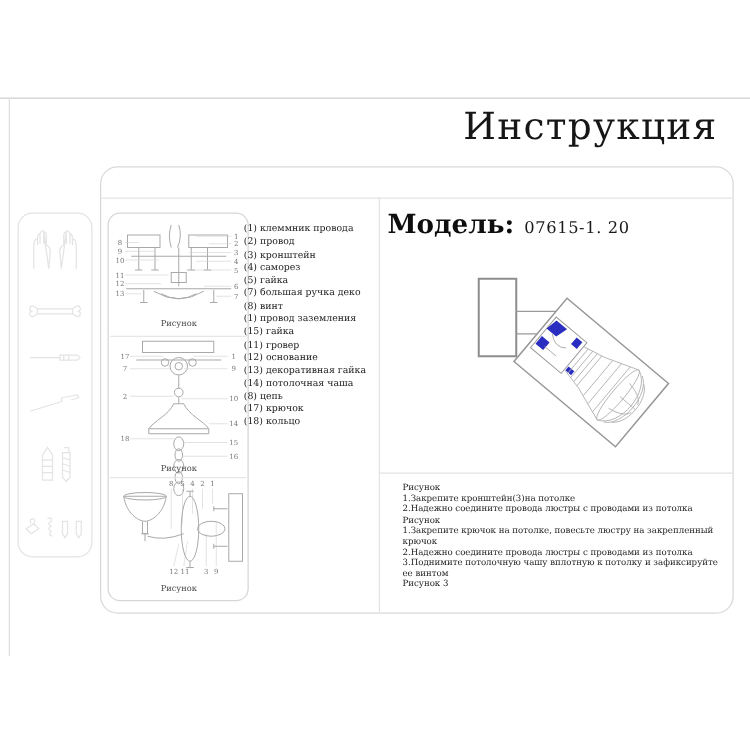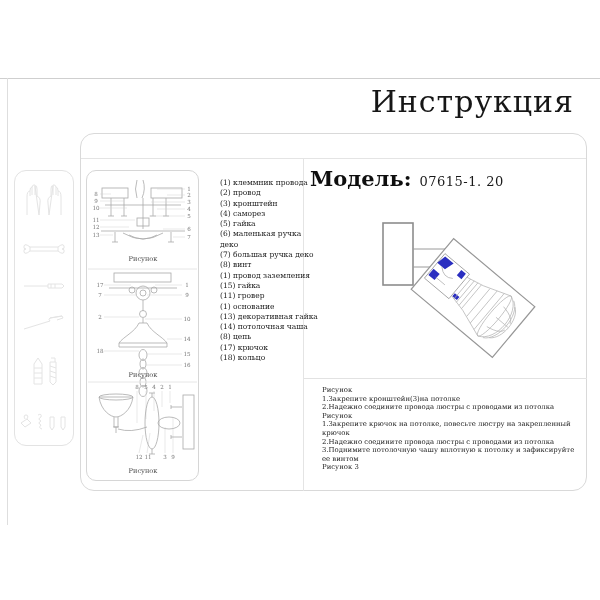--- a/index.html
+++ b/index.html
@@ -6,21 +6,21 @@
   body{width:600px;height:600px;background:#fff;font-family:"DejaVu Serif","Liberation Serif",serif;}
   .page{position:relative;width:600px;height:526px;overflow:hidden;background:#fff;}
   .hline{position:absolute;height:1px;background:#cfcfcf;}
   .vline{position:absolute;width:1px;background:#dedede;}
   .title{position:absolute;top:84px;right:26px;font-size:30px;color:#161616;letter-spacing:1px;}
   .main-panel{position:absolute;left:80px;top:133px;width:507px;height:358px;border:1px solid #d9d9d9;border-radius:14px;background:#fff;box-sizing:border-box;}
   .panel-topline{position:absolute;left:81px;top:158px;width:505px;height:1px;background:#e4e4e4;}
   .panel-divider{position:absolute;left:303px;top:158px;width:1px;height:333px;background:#e4e4e4;}
   .sidebar{position:absolute;left:14px;top:170px;width:60px;height:276px;border:1px solid #e3e3e3;border-radius:12px;box-sizing:border-box;display:flex;flex-direction:column;align-items:center;justify-content:space-between;padding:12px 0;}
   .diagrams{position:absolute;left:86px;top:170px;width:113px;height:311px;border:1px solid #d6d6d6;border-radius:10px;box-sizing:border-box;}
-  .parts{position:absolute;left:220px;top:178px;width:100px;font-size:7.5px;line-height:10.3px;color:#222;}
+  .parts{position:absolute;left:195px;top:178px;width:100px;font-size:7.5px;line-height:10.3px;color:#222;}
   .model-row{position:absolute;left:310px;top:166px;display:flex;align-items:baseline;gap:8px;}
   .model-label{font-size:21px;font-weight:bold;color:#0e0e0e;}
   .model-value{font-size:13px;color:#1a1a1a;letter-spacing:0.5px;}
   .product{position:absolute;left:358px;top:203px;}
   .instr-sep{position:absolute;left:304px;top:378px;width:283px;height:1px;background:#e2e2e2;}
   .instructions{position:absolute;left:322px;top:386px;width:255px;font-size:6.9px;line-height:8.6px;color:#222;}
   svg text{font-family:"DejaVu Serif","Liberation Serif",serif;}
   .fig-num{font-size:5.6px;fill:#787878;}
   .fig-cap{font-size:6.6px;fill:#4a4a4a;}
   .lineart{stroke:#a9a9a9;fill:none;stroke-width:0.8;}
@@ -159,27 +159,26 @@
       </g>
     </svg>
   </div>
 
   <div class="parts">
     <div>(1) клеммник провода</div>
     <div>(2) провод</div>
     <div>(3) кронштейн</div>
     <div>(4) саморез</div>
     <div>(5) гайка</div>
-    <div>(6) маленькая ручка деко</div>
     <div>(7) большая ручка деко</div>
     <div>(8) винт</div>
     <div>(1) провод заземления</div>
     <div>(15) гайка</div>
     <div>(11) гровер</div>
-    <div>(1) основание</div>
+    <div>(12) основание</div>
     <div>(13) декоративная гайка</div>
     <div>(14) потолочная чаша</div>
     <div>(8) цепь</div>
     <div>(17) крючок</div>
     <div>(18) кольцо</div>
   </div>
 
   <div class="model-row">
     <span class="model-label">Модель:</span>
     <span class="model-value">07615-1. 20</span>

